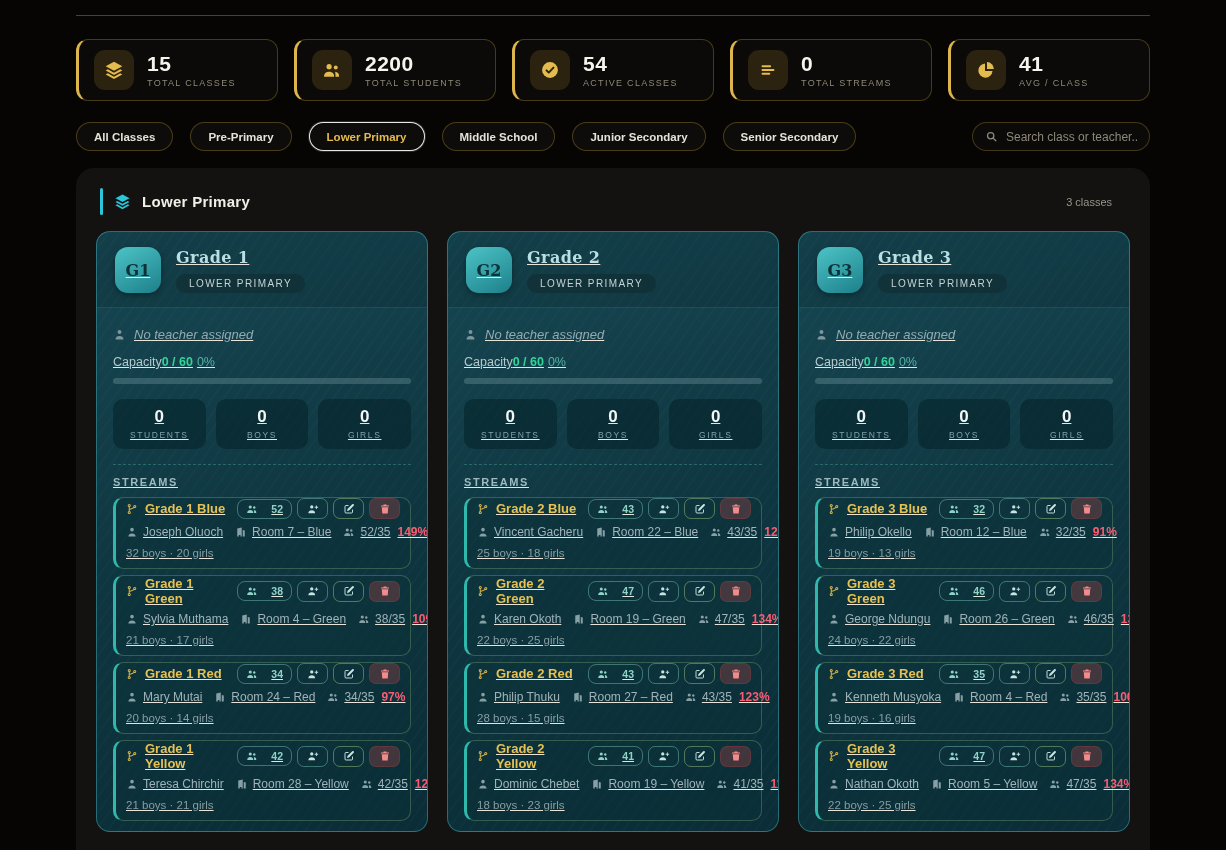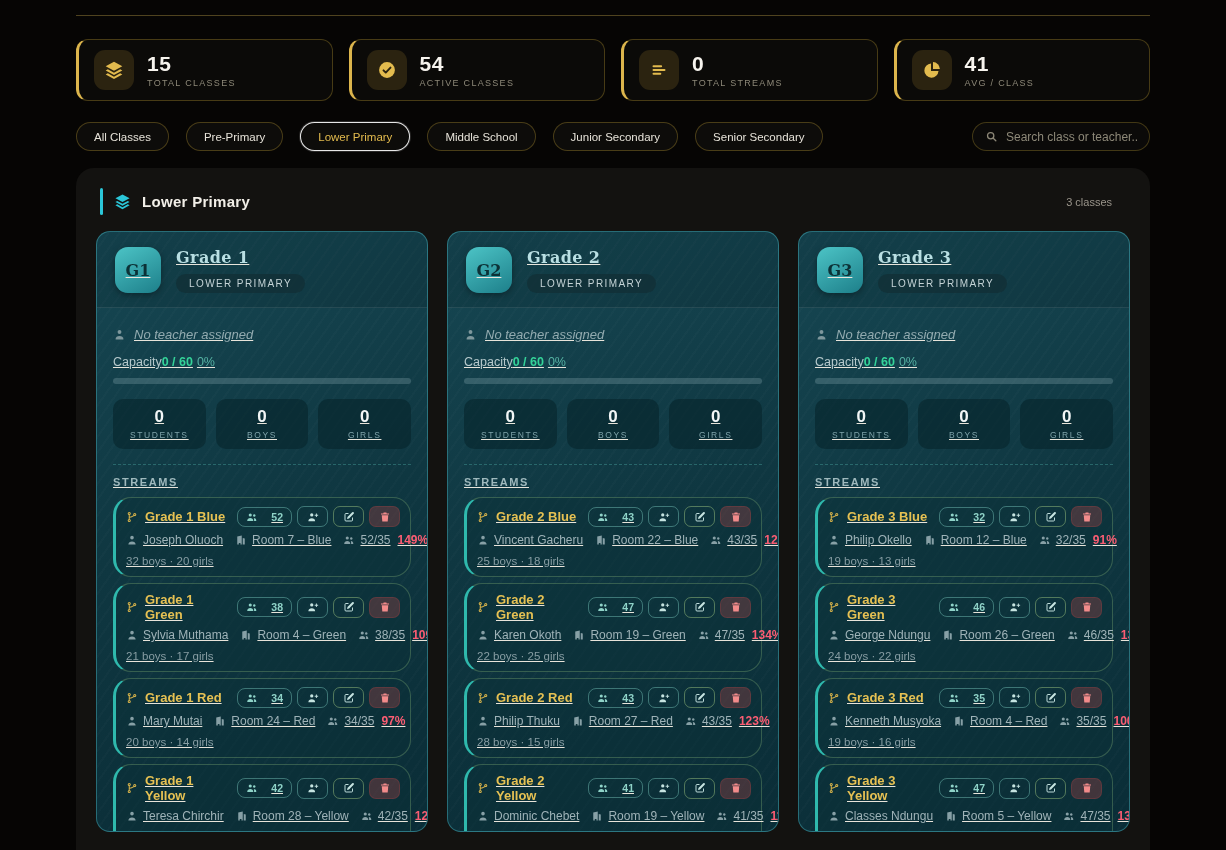--- a/index.html
+++ b/index.html
@@ -25,21 +25,21 @@
     display:flex; align-items:center; justify-content:center; flex:0 0 40px;
   }
   .stat-icon svg { width:20px; height:20px; }
   .stat-value { font-size:21px; font-weight:700; color:#f7f4ee; letter-spacing:.5px; line-height:1.1; }
   .stat-label { font-size:9px; color:#8d8878; letter-spacing:1.3px; margin-top:3px; }
 
   
   .filters-row { display:flex; align-items:center; gap:17px; margin-top:21px; }
   .chip {
     height:29px; padding:0 17px; border-radius:999px; background:#0d0c0a;
-    border:1px solid rgba(212,175,55,.30); color:#e6e2d8; font-size:11.5px; font-weight:400;
+    border:1px solid rgba(212,175,55,.30); color:#e6e2d8; font-size:11.5px; font-weight:700;
     display:flex; align-items:center; cursor:pointer; white-space:nowrap;
   }
   .chip.active { color:#e3bb4e; border:1px solid rgba(255,255,255,.9); box-shadow:0 0 0 1px rgba(255,255,255,.15); }
   .search-box {
     margin-left:auto; width:178px; height:29px; border-radius:999px; background:#0b0a09;
     border:1px solid rgba(212,175,55,.28); display:flex; align-items:center; gap:8px; padding:0 12px;
     color:#8d8878;
   }
   .search-box svg { width:13px; height:13px; flex:0 0 13px; }
   .search-box input { background:transparent; border:0; outline:0; color:#cfcabc; font-size:12px; width:100%; font-family:inherit; }
@@ -90,22 +90,22 @@
   .capacity-pct { font-weight:400; color:#56b3a4; margin-left:4px; }
   .progress-track { height:6px; border-radius:3px; background:rgba(148,180,186,.28); margin-top:9px; }
   .stat-boxes { display:flex; gap:10px; margin-top:15px; }
   .stat-box { flex:1; background:rgba(6,37,44,.62); border-radius:10px; text-align:center; padding:8px 0 9px; }
   .stat-box .v { font-size:17px; font-weight:700; color:#f2f6f6; }
   .stat-box .l { font-size:8.5px; color:#7fa3aa; letter-spacing:1.6px; margin-top:3px; }
   .dashed-divider { border-top:1px dashed rgba(94,200,190,.32); margin:15px 0 11px; }
   .streams-label { font-size:11px; font-weight:700; color:#9fb9bd; letter-spacing:1.6px; margin-bottom:9px; }
 
   .stream-row {
-    border-radius:18px; border:1px solid rgba(154,199,128,.30); border-left:3px solid #2fb9ad;
-    background:rgba(10,48,56,.45); padding:8px 10px 9px; margin-bottom:6px;
+    border-radius:10px; border:1px solid rgba(154,199,128,.30); border-left:3px solid #2fb9ad;
+    background:rgba(10,48,56,.45); padding:0 10px 9px; margin-bottom:6px;
   }
   .stream-top { display:flex; align-items:center; gap:7px; }
   .branch-icon { color:#d9b44a; display:flex; }
   .branch-icon svg { width:12px; height:12px; }
   .stream-name { color:#e6c153; font-weight:700; font-size:13px; }
   .stream-actions { margin-left:auto; display:flex; gap:5px; align-items:center; }
   .count-pill {
     display:flex; align-items:center; gap:13px; border:1px solid rgba(122,201,190,.45);
     border-radius:8px; padding:2px 8px; color:#8fd3c8; font-size:10.5px; font-weight:600; height:20px;
   }
@@ -133,20 +133,34 @@
   <div class="stats-row" id="stats-row">
       <div class="stat-card">
         <div class="stat-icon">
           <svg viewBox="0 0 24 24" fill="currentColor">
             <path d="M12 2 2 7.4l10 5.4 10-5.4L12 2zM4.6 11.2 2 12.6l10 5.4 10-5.4-2.6-1.4L12 15.2l-7.4-4zm0 4.8L2 17.4l10 5.4 10-5.4-2.6-1.4-7.4 4-7.4-4z"></path>
           </svg>
         </div>
         <div>
           <div class="stat-value">15</div>
           <div class="stat-label">TOTAL CLASSES</div>
+        </div>
+      </div>
+      <div class="stat-card">
+        <div class="stat-icon">
+          <svg viewBox="0 0 24 24" fill="currentColor">
+            <circle cx="8.5" cy="8" r="3.1"></circle>
+            <path d="M2.5 19c0-3.1 2.7-5 6-5s6 1.9 6 5v1h-12z"></path>
+            <circle cx="16.5" cy="9" r="2.4"></circle>
+            <path d="M15.7 14.2c3 .3 4.8 2 4.8 4.8v1h-4.3c0-2.4-.1-4.2-.5-5.8z"></path>
+          </svg>
+        </div>
+        <div>
+          <div class="stat-value">2200</div>
+          <div class="stat-label">TOTAL STUDENTS</div>
         </div>
       </div>
       <div class="stat-card">
         <div class="stat-icon">
           <svg viewBox="0 0 24 24">
             <circle cx="12" cy="12" r="9.5" fill="currentColor"></circle>
             <path d="M7.8 12.4l2.7 2.7 5.7-6" stroke="#2b2310" stroke-width="2.3" fill="none" stroke-linecap="round" stroke-linejoin="round"></path>
           </svg>
         </div>
         <div>
@@ -1275,21 +1289,21 @@
                 </div>
               </div>
               <div class="stream-mid">
                 <span class="mi">
                   <span style="display: flex;">
                     <svg viewBox="0 0 24 24" fill="currentColor">
                       <circle cx="12" cy="7.3" r="3.6"></circle>
                       <path d="M4.8 20.5c0-3.6 3.1-5.7 7.2-5.7s7.2 2.1 7.2 5.7v.5H4.8z"></path>
                     </svg>
                   </span>
-                  <span>Classes Ndungu</span>
+                  <span>Nathan Okoth</span>
                 </span>
                 <span class="mi">
                   <span style="display: flex;">
                     <svg viewBox="0 0 24 24" fill="currentColor">
                       <path d="M4.5 21V4.8L13.5 3v18h-2.6v-3.2H7.6V21H4.5zm11 0V8.2l4 .9V21h-4zM7 7h2v2H7zm0 4h2v2H7zm3.5-4h2v2h-2zm0 4h2v2h-2z"></path>
                     </svg>
                   </span>
                   <span>Room 5 – Yellow</span>
                 </span>
                 <span class="mi">

